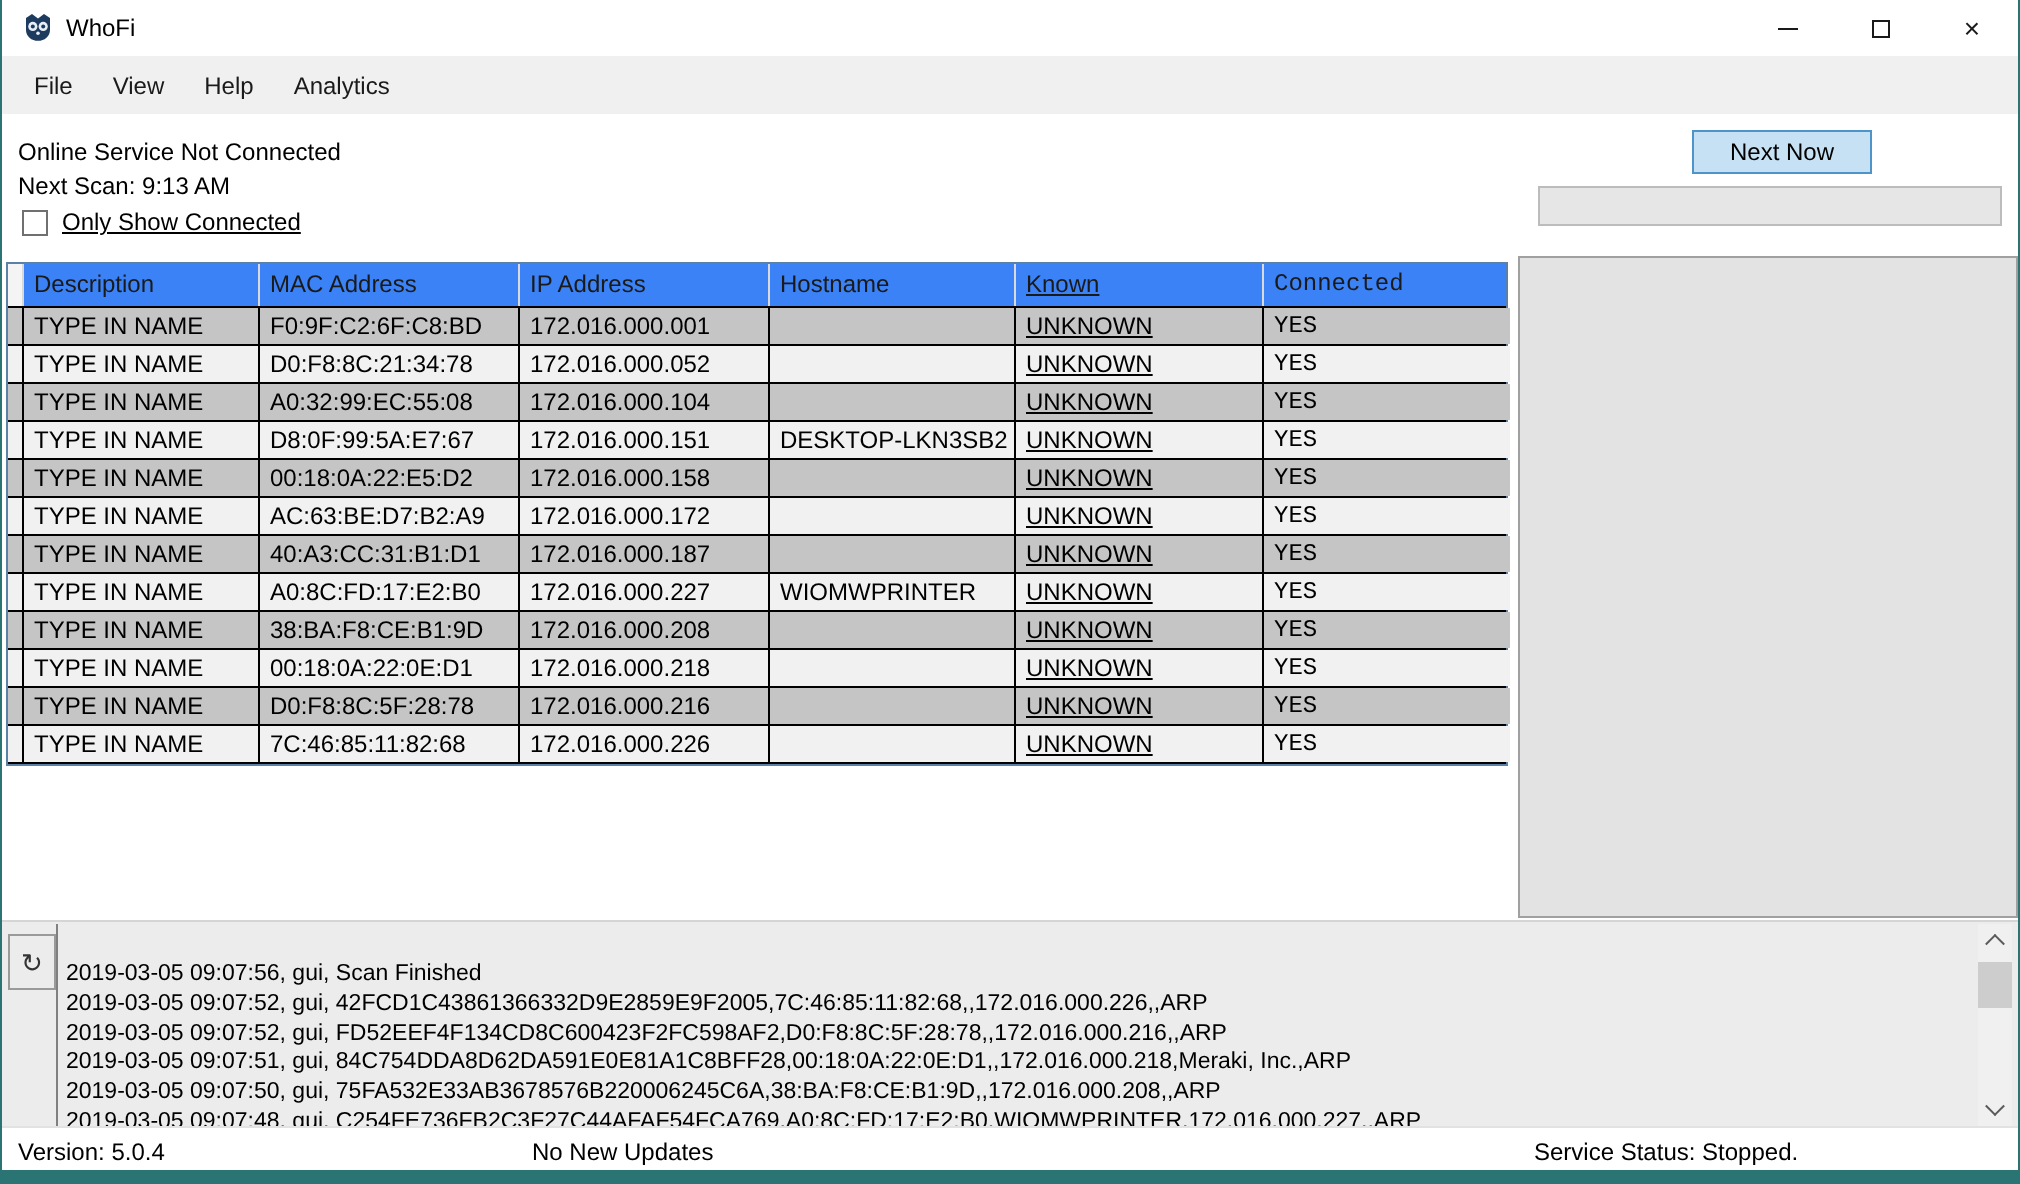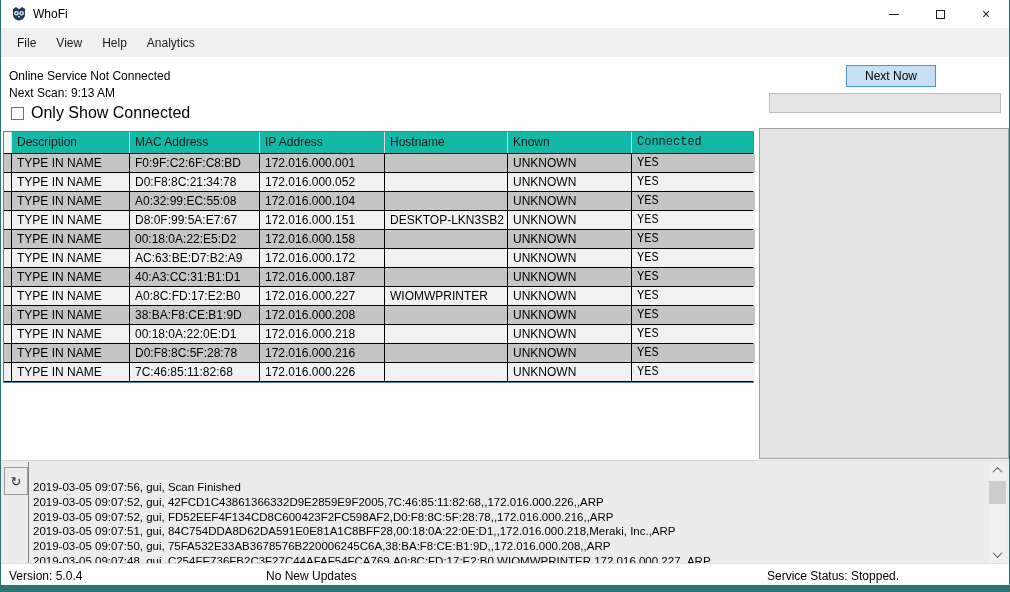--- a/index.html
+++ b/index.html
@@ -21,44 +21,44 @@
 
   
   .menubar { position:absolute; left:0; top:28px; width:100%; height:29px; background:#f0f0f0; display:flex; align-items:center; padding-left:6px; }
   .menu-item { font-size:12px; color:#1a1a1a; padding:5px 10px; }
 
   
   .stat-line1 { position:absolute; left:8px; top:69px; font-size:12px; color:#000; }
   .stat-line2 { position:absolute; left:8px; top:86px; font-size:12px; color:#000; }
   .chk-row { position:absolute; left:10px; top:104px; display:flex; align-items:center; }
   .chk-box { width:13px; height:13px; border:1px solid #707070; background:#fff; }
-  .chk-label { font-size:16px; color:#000; margin-left:7px; }
+  .chk-label { font-size:12px; color:#000; margin-left:7px;text-decoration:underline; }
 
   
   .scan-btn {
     position:absolute; left:845px; top:65px; width:90px; height:22px;
     background:#c5e1f3; border:1px solid #4f94c9; font-size:12px; color:#000;
     display:flex; align-items:center; justify-content:center;
   }
   .progress { position:absolute; left:768px; top:93px; width:232px; height:20px; background:#e6e6e6; border:1px solid #bcbcbc; }
 
   
   .grid { position:absolute; left:2px; top:131px; width:751px; border:1px solid #5a82a8; background:#fff; }
-  .thead { display:flex; height:22px; background:#14b8a6; border-bottom:1px solid #000; }
+  .thead { display:flex; height:22px; background:#3b82f6; border-bottom:1px solid #000; }
   .hcell { font-size:12px; color:#1a1a1a; padding:3px 0 0 5px; border-left:1px solid #d9d9d9; overflow:hidden; white-space:nowrap; }
   .trow { display:flex; height:19px; border-bottom:1px solid #000; }
   .trow:nth-child(odd) .dcell { background:#f1f1f1; }
   .trow:nth-child(even) .dcell { background:#c5c5c5; }
   .dcell { font-size:12px; color:#000; padding:2px 0 0 5px; border-left:1px solid #000; overflow:hidden; white-space:nowrap; }
   .rowhead { width:7px; background:#f4f4f4; border-left:none !important; flex:none; }
   .c-desc { width:118px; flex:none; }
   .c-mac  { width:130px; flex:none; }
   .c-ip   { width:125px; flex:none; }
   .c-host { width:123px; flex:none; }
-  .c-known{ width:124px; flex:none; }
+  .c-known{ width:124px; flex:none;text-decoration:underline; }
   .c-conn { width:124px; flex:none;font-family:Liberation Mono, monospace; }
   .thead .rowhead { border-bottom:none; }
 
   
   .detail-panel { position:absolute; left:758px; top:128px; width:250px; height:331px; background:#e3e3e3; border:1px solid #a0a0a0; }
 
   
   .log-section { position:absolute; left:0; top:460px; width:100%; height:103px; background:#ececec; border-top:1px solid #d5d5d5; }
   .refresh-btn { position:absolute; left:3px; top:6px; width:24px; height:28px; background:#ececec; border:1px solid #9a9a9a; display:flex; align-items:center; justify-content:center; font-size:13px; color:#333; }
   .log-list { position:absolute; left:27px; top:1px; width:959px; height:101px; border-left:1px solid #808080; padding:18px 0 0 4px; overflow:hidden; }

